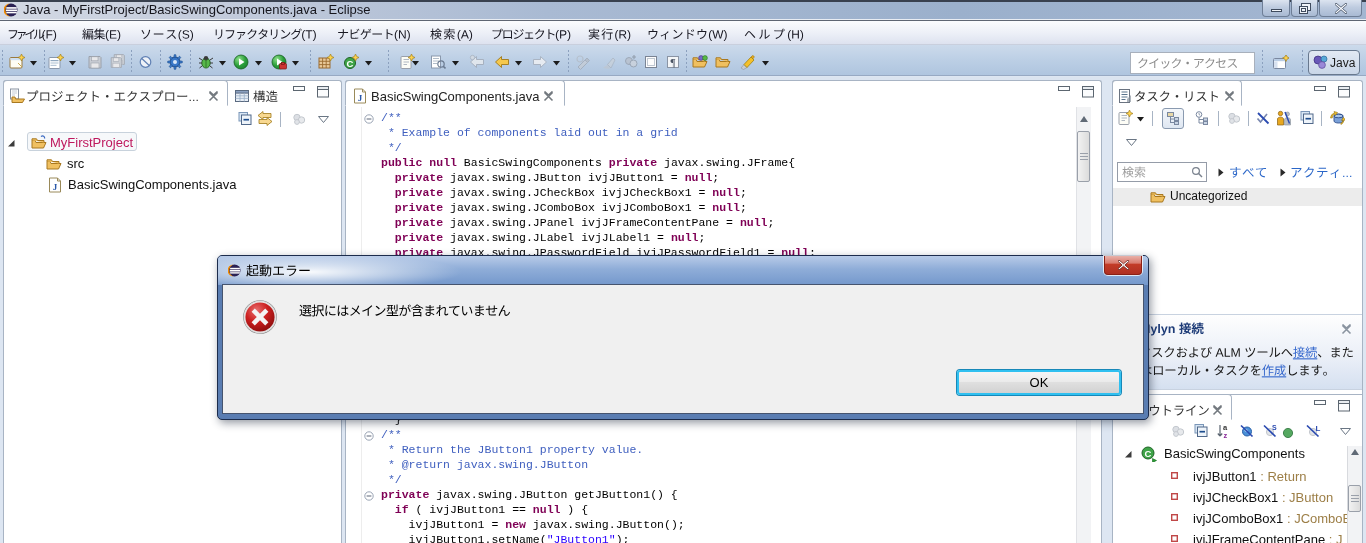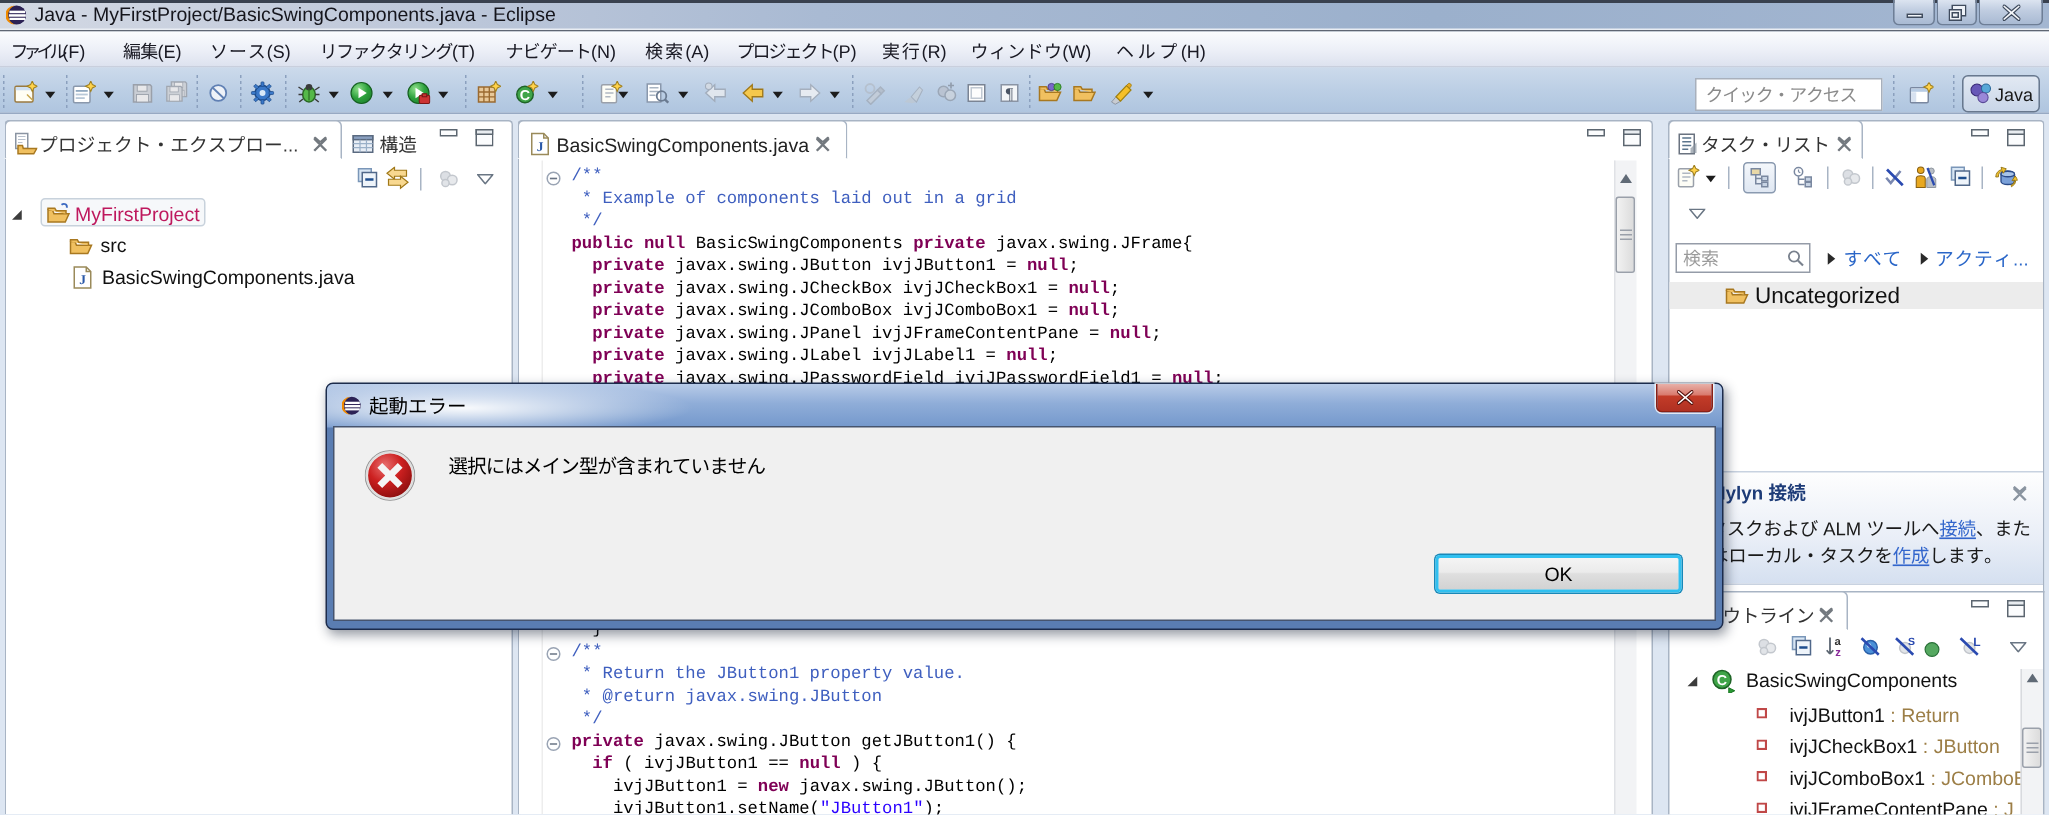--- a/index.html
+++ b/index.html
@@ -671,21 +671,21 @@
         <path transform="translate(55.47,0) scale(0.006104,-0.006104)" d="M187 0V219H382V0Z"></path>
         <path transform="translate(58.95,0) scale(0.006104,-0.006104)" d="M187 0V219H382V0Z"></path>
       </g>
     </g>
   </svg>
 <div class="abs" style="left:1113px;top:188px;width:249px;height:18px;background:#ececec"></div>
 <svg class="abs" style="left:1150px;top:189px" width="16" height="16" viewBox="0 0 16 16">
     <path d="M1 5 L1 13 H12.5 L15 7.5 H5 L4 5 Z" fill="#f0c060" stroke="#a87820"></path>
     <path d="M1 5 V3.8 H5.5 L6.5 5.5 H13 V7.5" fill="#f0c060" stroke="#a87820"></path>
   </svg>
-<div class="abs" style="left:1170px;top:189px;font-size:15px;color:#111">Uncategorized</div>
+<div class="abs" style="left:1170px;top:189px;font-size:12px;color:#111">Uncategorized</div>
 <div class="abs" style="left:1113px;top:314px;width:249px;height:76px;background:linear-gradient(#fefefe,#e9eef7 60%,#d5e0f0);border-top:1px solid #c8d2e0;border-bottom:1px solid #c8d2e0"></div>
 <svg style="position:absolute;left:1140px;top:322px;overflow:visible" width="65" height="17" viewBox="0 0 65 17">
     <g transform="translate(0,11.0)">
       <g fill="#1e3c78">
         <path transform="translate(0.0,0) scale(0.006104,-0.006104)" d="M1307 0V854Q1307 883 1308 912Q1308 941 1317 1161Q1246 892 1212 786L958 0H748L494 786L387 1161Q399 929 399 854V0H137V1409H532L784 621L806 545L854 356L917 582L1176 1409H1569V0Z"></path>
         <path transform="translate(10.41,0) scale(0.006104,-0.006104)" d="M283 -425Q182 -425 106 -412V-212Q159 -220 203 -220Q263 -220 302 -201Q342 -182 374 -138Q405 -94 444 11L16 1082H313L483 575Q523 466 584 241L609 336L674 571L834 1082H1128L700 -57Q614 -265 522 -345Q429 -425 283 -425Z"></path>
         <path transform="translate(17.36,0) scale(0.006104,-0.006104)" d="M143 0V1484H424V0Z"></path>
         <path transform="translate(20.84,0) scale(0.006104,-0.006104)" d="M283 -425Q182 -425 106 -412V-212Q159 -220 203 -220Q263 -220 302 -201Q342 -182 374 -138Q405 -94 444 11L16 1082H313L483 575Q523 466 584 241L609 336L674 571L834 1082H1128L700 -57Q614 -265 522 -345Q429 -425 283 -425Z"></path>
         <path transform="translate(27.79,0) scale(0.006104,-0.006104)" d="M844 0V607Q844 892 651 892Q549 892 486 804Q424 717 424 580V0H143V840Q143 927 140 982Q138 1038 135 1082H403Q406 1063 411 980Q416 898 416 867H420Q477 991 563 1047Q649 1103 768 1103Q940 1103 1032 997Q1124 891 1124 687V0Z"></path>
         <path transform="translate(38.9,0) scale(0.0125,-0.0125)" d="M158 849V660H41V550H158V369C107 357 59 346 21 338L46 221L158 252V46C158 31 153 27 140 27C127 26 87 26 47 28C62 -5 78 -57 81 -89C150 -89 197 -85 231 -65C264 -46 273 -14 273 45V285L348 306V252H469C443 198 417 146 395 106L498 72L508 90L583 62C519 31 432 14 316 5C333 -17 352 -59 360 -92C512 -72 622 -42 701 11C771 -23 835 -59 877 -90L953 0C911 29 850 61 784 90C816 134 839 187 855 252H964V353H641L675 425H965V527H811C825 562 841 607 857 653H940V754H716V850H595V754H371V653H477L462 650C475 612 486 564 491 527H340V425H545L515 353H356L348 417L273 398V550H350V660H273V849ZM571 653H740C731 613 716 564 703 527H596L601 528C599 561 587 610 571 653ZM592 252H736C723 205 705 166 679 134C636 151 594 165 554 177Z"></path>

